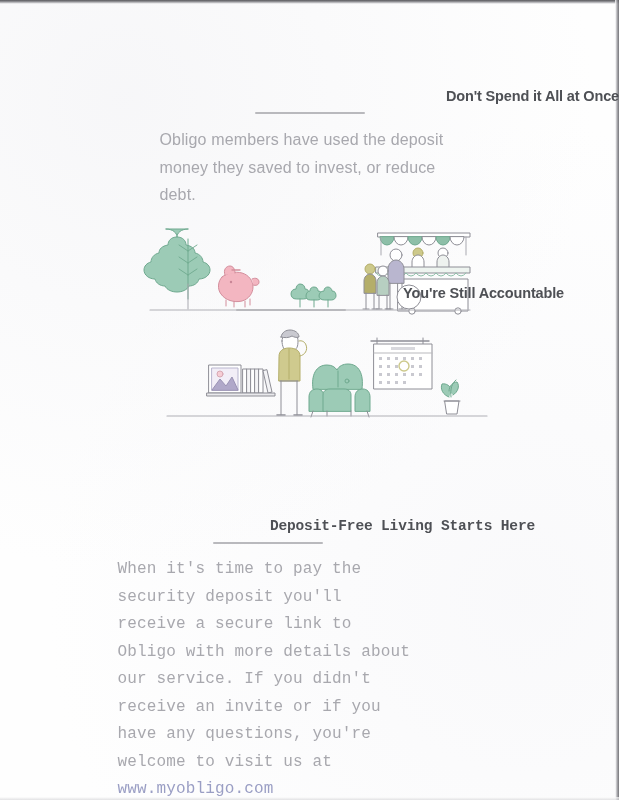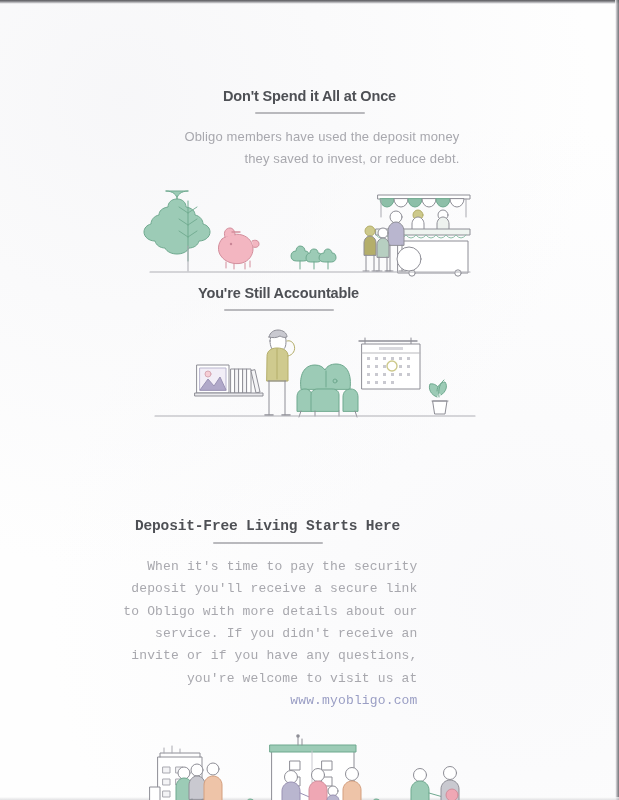--- a/index.html
+++ b/index.html
@@ -54,39 +54,39 @@
 
   
   #content {
     position: absolute;
     left: 0; top: 0;
     width: 619px;
   }
   .section { position: relative; }
 
   .heading {
-    text-align: center;
+    text-align: right;
     font-size: 14.5px;
     font-weight: bold;
     color: #4e5055;
     letter-spacing: -0.15px;
     line-height: 1.2;
   }
   .rule {
     width: 110px;
     height: 1.6px;
     margin: 7px auto 0 auto;
     background: #b9b9bd;
     border-radius: 1px;
   }
   .body-copy {
     width: 300px;
     margin: 12px auto 0 auto;
-    text-align: right;
-    font-size: 13px;
+    text-align: left;
+    font-size: 16px;
     line-height: 1.72;
     color: #a8a8ae;
     letter-spacing: .15px;
   }
   .body-copy .link {
     color: #9a9ec4;
     text-decoration: none;
     margin-top: 48px;
   }
 
@@ -199,21 +199,21 @@
 
               <circle cx="409" cy="76" r="12" fill="#ffffff" stroke="#8e8e96"></circle>
             </g>
 
             <line x1="150" y1="89" x2="470" y2="89" stroke="#b0b0b6" stroke-width="1.1"></line>
           </g>
         </svg>
       </div>
     </div>
 
-    <div class="section" style="position:absolute; left:5px; top:285px; width:547px;">
+    <div class="section" style="position:absolute; left:17px; top:285px; width:547px;">
       <div class="heading">You're Still Accountable</div>
       <div class="rule"></div>
 
       <div class="illus-wrap" style="margin-top:12px;">
         <svg width="619" height="108" viewBox="0 0 619 108" xmlns="http://www.w3.org/2000/svg">
           <g stroke="#8e8e96" stroke-width="1" fill="none" stroke-linecap="round" stroke-linejoin="round">
 
             <g>
               <rect x="192" y="42" width="32" height="28" fill="#ffffff" stroke="#8e8e96"></rect>
               <rect x="195" y="45" width="26" height="22" fill="#f2eef7" stroke="#b9b6cf"></rect>

